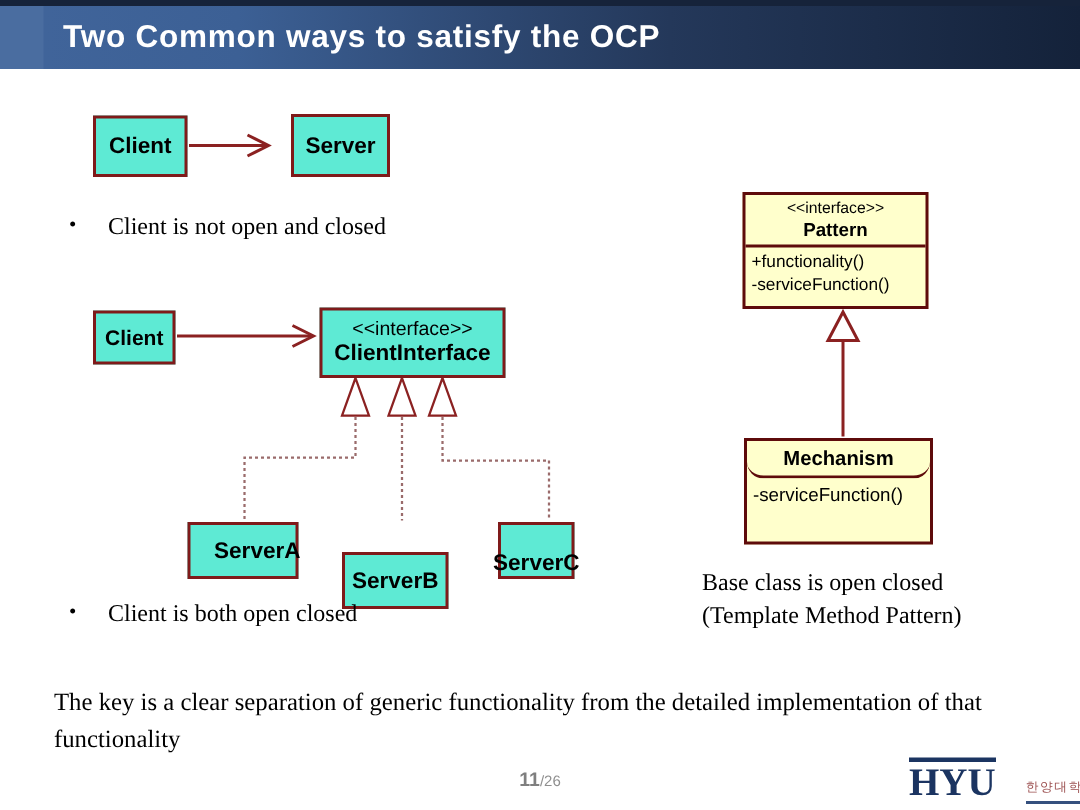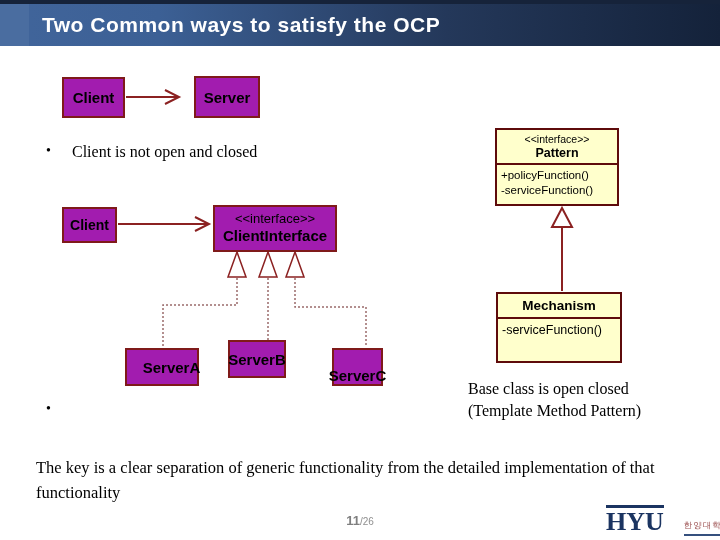--- a/index.html
+++ b/index.html
@@ -8,21 +8,21 @@
 
   
   #titlebar{position:absolute;left:0;top:0;width:720px;height:46px;
             background:linear-gradient(to right,#41659b 0%,#3c6095 22%,#24385a 62%,#14223a 100%);}
   #titlebar .topstrip{position:absolute;left:0;top:0;width:720px;height:4px;background:#16233a;}
   #titlebar .leftsquare{position:absolute;left:0;top:4px;width:29px;height:42px;background:#4a6da0;}
   #titlebar .titletext{position:absolute;left:42px;top:4px;height:42px;line-height:42px;
             color:#ffffff;font-size:21px;font-weight:bold;letter-spacing:0.5px;white-space:nowrap;}
 
   
-  .ubox{position:absolute;background:#a21caf;border:2px solid #7f1a1a;box-sizing:border-box;
+  .ubox{position:absolute;background:#5eead4;border:2px solid #7f1a1a;box-sizing:border-box;
         display:flex;align-items:center;justify-content:center;color:#000;}
   .ubox .lbl{font-weight:bold;font-size:15px;}
   .ifacebox{flex-direction:column;line-height:1.25;}
   .ifacebox .stereo{font-size:13px;font-weight:normal;}
   .ifacebox .iname{font-size:15px;font-weight:bold;}
 
   .classbox{position:absolute;background:#ffffcc;border:2px solid #5e0b0b;box-sizing:border-box;color:#000;}
   .classbox .chead{border-bottom:2px solid #5e0b0b;text-align:center;padding:3px 2px 2px 2px;}
   .classbox .cstereo{font-size:10.5px;line-height:1.2;}
   .classbox .cname{font-size:12.5px;font-weight:bold;line-height:1.25;}
@@ -111,56 +111,57 @@
     <span class="bullet-dot">•</span>
     <span class="bullet-text">Client is not open and closed</span>
   </div>
 
   <div class="classbox" style="left:495px;top:128px;width:124px;height:78px;">
     <div class="chead">
       <div class="cstereo">&lt;&lt;interface&gt;&gt;</div>
       <div class="cname">Pattern</div>
     </div>
     <div class="cbody">
-      <div class="cmethod">+policyFunction()</div>
+      <div class="cmethod">+functionality()</div>
       <div class="cmethod">-serviceFunction()</div>
     </div>
   </div>
 
   <div class="ubox" style="left:62px;top:207px;width:55px;height:36px;">
     <span class="lbl" style="font-size:14px;">Client</span>
   </div>
   <div class="ubox ifacebox" style="left:213px;top:205px;width:124px;height:47px;">
     <span class="stereo">&lt;&lt;interface&gt;&gt;</span>
     <span class="iname">ClientInterface</span>
   </div>
 
   <div class="classbox" style="left:496px;top:292px;width:126px;height:71px;">
-    <div class="chead" style="padding:4px 2px 3px 2px;">
+    <div class="chead" style="padding:4px 2px 3px 2px;border-radius:11px;">
       <div class="cname2">Mechanism</div>
     </div>
     <div class="cbody">
       <div class="cmethod cmethod2">-serviceFunction()</div>
     </div>
   </div>
 
   <div class="ubox" style="left:125px;top:348px;width:74px;height:38px;padding-left:19px;">
     <span class="lbl">ServerA</span>
   </div>
-  <div class="ubox" style="left:228px;top:340px;width:58px;height:38px;">
+  <div class="ubox" style="left:228px;top:368px;width:71px;height:38px;">
     <span class="lbl">ServerB</span>
   </div>
   <div class="ubox" style="left:332px;top:348px;width:51px;height:38px;align-items:flex-end;">
     <span class="lbl">ServerC</span>
   </div>
 
   <div id="note-right" class="serif">Base class is open closed (Template Method Pattern)</div>
 
   <div class="bullet-row serif" style="left:40px;top:401px;">
     <span class="bullet-dot">•</span>
+    <span class="bullet-text">Client is both open closed</span>
   </div>
 
   <div id="key-note" class="serif">The key is a clear separation of generic functionality from the detailed implementation of that functionality</div>
 
   <div id="pagenum">
     <span class="pnum">11</span><span class="ptotal">/26</span>
   </div>
 
 
   <div id="hyu-logo">

